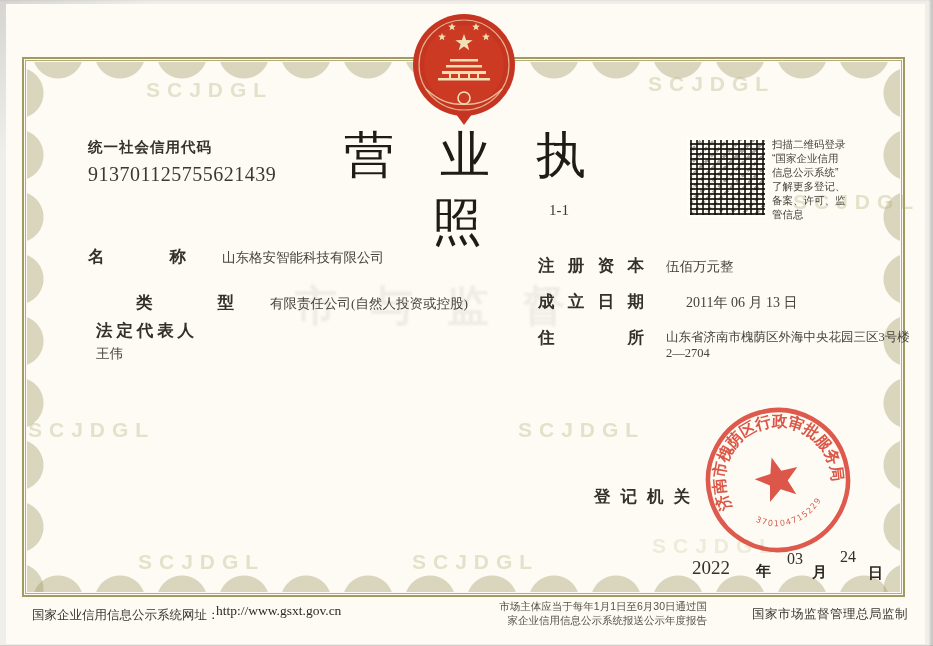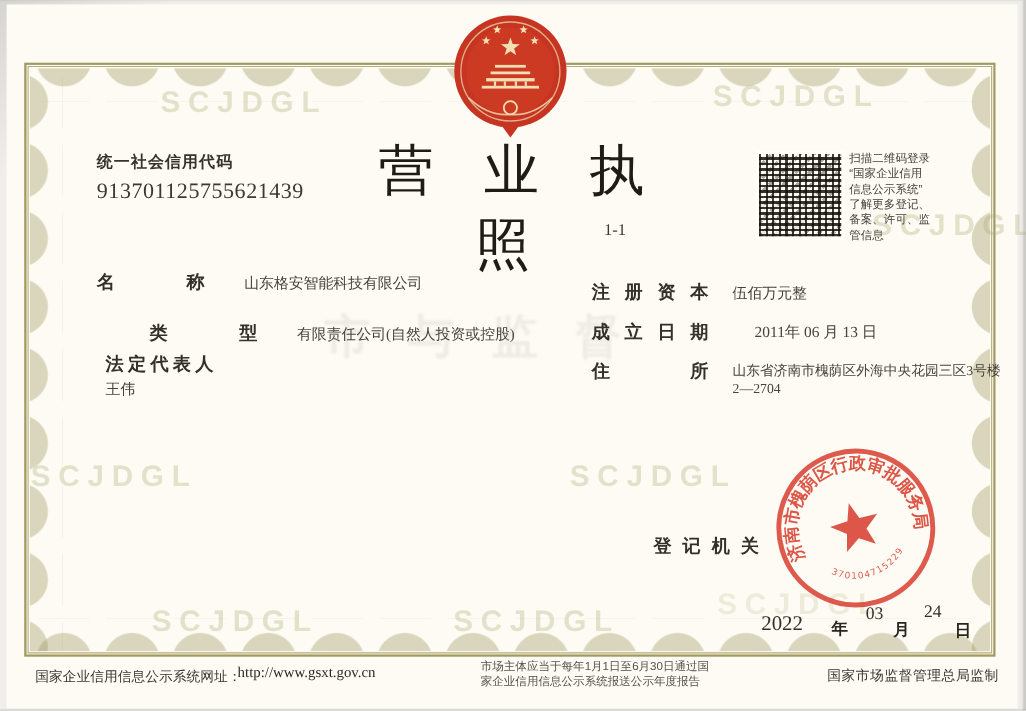--- a/index.html
+++ b/index.html
@@ -21,21 +21,21 @@
     background:radial-gradient(circle 28px at 31px 39px,rgba(154,148,92,.45) 0 25px,rgba(154,148,92,0) 26px);
     background-size:62px 30px;background-repeat:repeat-x;}
   .edge-left{top:3px;bottom:3px;left:3px;width:30px;
     background:radial-gradient(circle 28px at -9px 31px,rgba(154,148,92,.45) 0 25px,rgba(154,148,92,0) 26px);
     background-size:30px 62px;background-repeat:repeat-y;}
   .edge-right{top:3px;bottom:3px;right:3px;width:30px;
     background:radial-gradient(circle 28px at 39px 31px,rgba(154,148,92,.45) 0 25px,rgba(154,148,92,0) 26px);
     background-size:30px 62px;background-repeat:repeat-y;}
 
   
-  .wm{position:absolute;font-weight:bold;font-size:27px;letter-spacing:7px;
+  .wm{position:absolute;font-weight:bold;font-size:21px;letter-spacing:7px;
     color:rgba(172,166,112,.30);white-space:nowrap;}
   .ghost{position:absolute;left:295px;top:278px;font-size:42px;font-weight:bold;
     letter-spacing:34px;color:rgba(110,105,95,.10);filter:blur(1px);white-space:nowrap;}
 
   
   .credit{position:absolute;left:88px;top:138px;}
   .credit .lbl{font-size:14.5px;font-weight:bold;color:#37332b;letter-spacing:1px;}
   .credit .num{font-family:"Liberation Serif","DejaVu Serif",serif;font-size:20px;
     color:#3d392f;margin-top:6px;letter-spacing:.5px;}
   .title{position:absolute;left:285px;top:122px;width:360px;text-align:center;
@@ -89,21 +89,21 @@
     transform:rotate(-14deg);opacity:.92;}
 
   
   .emblem{position:absolute;left:402px;top:7px;width:124px;height:120px;}
 
   
   .footer-left-label{position:absolute;left:32px;top:607px;font-size:12.5px;color:#3a362e;}
   .footer-url{position:absolute;left:216px;top:603px;font-family:"Liberation Serif",serif;
     font-weight:normal;font-size:13.5px;color:#2e2a22;}
   .footer-notice{position:absolute;left:437px;top:600px;width:270px;font-size:10.5px;
-    line-height:1.3;color:#55514a;white-space:pre-line;}
+    line-height:1.3;color:#55514a;white-space:pre-line;text-align:right;}
   .footer-right{position:absolute;left:752px;top:606px;font-size:12.5px;color:#3a362e;letter-spacing:.5px;}
 </style>
 </head>
 <body>
 
 <div id="stage">
   <div id="paper"></div>
 
   <div class="frame">
     <div class="edge edge-top"></div>

